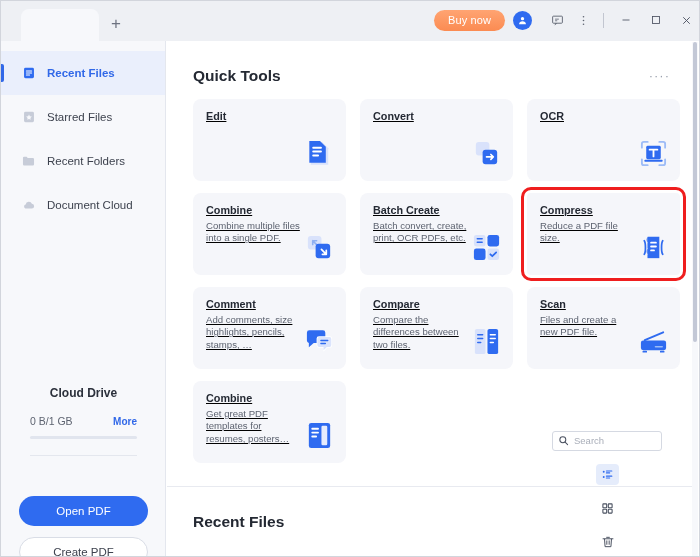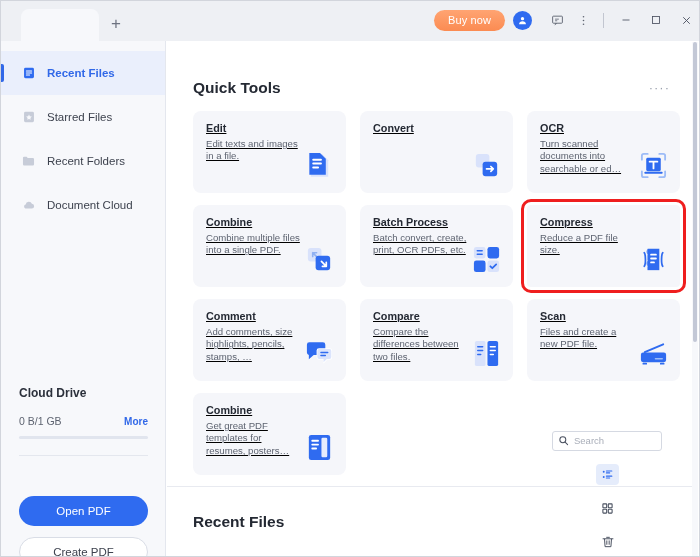--- a/index.html
+++ b/index.html
@@ -79,21 +79,21 @@
     padding-left: 20px; gap: 11px;
     font-size: 11.5px; color: #3d424e;
   }
   .nav-item.active { background: #eaeffc; color: #3168e8; font-weight: bold; }
   .nav-item.active::before {
     content: ""; position: absolute; left: 0; top: 13px;
     width: 3px; height: 18px; background: #3168e8; border-radius: 0 2px 2px 0;
   }
   .nav-ic { width: 15px; height: 15px; display: flex; align-items: center; justify-content: center; flex: 0 0 15px; }
 
-  .cloud-sec { position: absolute; left: 0; top: 345px; width: 165px; padding: 0 18px; }
+  .cloud-sec { position: absolute; left: 0; top: 345px; width: 165px; padding: 0 29px; text-align: center; }
   .cloud-title { font-size: 12px; font-weight: bold; color: #2b303b; margin-bottom: 15px; }
   .cloud-row { display: flex; justify-content: space-between; align-items: baseline; }
   .cloud-q { font-size: 10.5px; color: #5d6370; }
   .cloud-more { font-size: 10px; color: #3168e8; font-weight: bold; }
   .cloud-bar { height: 3px; background: #e1e5ee; border-radius: 2px; margin-top: 9px; }
   .sb-sep { height: 1px; background: #e4e7ee; margin: 16px 18px 0 18px; }
 
   .sb-actions { position: absolute; left: 0; top: 455px; width: 165px; padding: 0 18px; }
   .btn-primary {
     height: 30px; border-radius: 15px; background: #2f6bf0; color: #fff;
@@ -105,21 +105,21 @@
     border: 1px solid #d9dde6;
     display: flex; align-items: center; justify-content: center;
     font-size: 11.5px;
   }
 
   
   .main {
     position: absolute; left: 166px; top: 40px;
     width: 533px; height: 516px; background: #ffffff;
   }
-  .content { position: absolute; top: 16px; left: 0; width: 527px; height: 445px; }
+  .content { position: absolute; top: 4px; left: 0; width: 527px; height: 445px; }
   .section-head {
     display: flex; align-items: center; justify-content: space-between;
     padding: 22px 24px 0 26px;
   }
   .section-title { font-size: 15.5px; font-weight: bold; color: #242933; }
   .dots { color: #9aa0ad; font-size: 13px; letter-spacing: 1px; line-height: 6px; }
 
   .grid {
     display: grid;
     grid-template-columns: repeat(3, 153px);
@@ -293,21 +293,20 @@
 
       <div class="section-head">
         <div class="section-title">Quick Tools</div>
         <div class="dots">····</div>
       </div>
 
       <div class="grid">
 
         <div class="card">
           <div class="card-t">Edit</div>
-          <div class="card-d">Edit texts and images in a file.</div>
           <div class="card-ic">
             <svg width="31" height="31" viewBox="0 0 32 32">
               <path d="M7 4.5h12l6 6v17H7z" fill="#d9e2fb"></path>
               <path d="M5.5 3h11l6 6v16.5h-17z" fill="#2f6bf0"></path>
               <path d="M9.5 10h8M9.5 14h8M9.5 18h5" stroke="#fff" stroke-width="2" stroke-linecap="round"></path>
             </svg>
           </div>
         </div>
 
         <div class="card">
@@ -316,21 +315,20 @@
             <svg width="31" height="31" viewBox="0 0 32 32">
               <rect x="5" y="4" width="14" height="14" rx="3" fill="#d9e2fb"></rect>
               <rect x="12" y="12" width="15" height="15" rx="3" fill="#2f6bf0"></rect>
               <path d="M16 19.5h7M20.5 17l2.5 2.5-2.5 2.5" stroke="#fff" stroke-width="1.7" fill="none" stroke-linecap="round" stroke-linejoin="round"></path>
             </svg>
           </div>
         </div>
 
         <div class="card">
           <div class="card-t">OCR</div>
-          <div class="card-d">Turn scanned documents into searchable or ed…</div>
           <div class="card-ic">
             <svg width="31" height="31" viewBox="0 0 32 32" fill="none">
               <path d="M4 10V6a2 2 0 012-2h4M28 10V6a2 2 0 00-2-2h-4M4 22v4a2 2 0 002 2h4M28 22v4a2 2 0 01-2 2h-4" stroke="#9dbcf7" stroke-width="1.9" stroke-linecap="round"></path>
               <rect x="8.5" y="8" width="15" height="14" rx="1.5" fill="#2f6bf0"></rect>
               <path d="M12 12h8M16 12v7" stroke="#fff" stroke-width="1.9" stroke-linecap="round"></path>
               <path d="M7.5 23.5h17" stroke="#2f6bf0" stroke-width="2" stroke-linecap="round"></path>
             </svg>
           </div>
         </div>
 
@@ -341,21 +339,21 @@
             <svg width="31" height="31" viewBox="0 0 32 32">
               <rect x="4" y="4" width="14" height="14" rx="3" fill="#d9e2fb"></rect>
               <path d="M9 9l5 5M9 13v-4h4" stroke="#8fb0f2" stroke-width="1.7" fill="none" stroke-linecap="round" stroke-linejoin="round"></path>
               <rect x="12" y="12" width="15" height="15" rx="3" fill="#2f6bf0"></rect>
               <path d="M23 23l-5-5M23 19v4h-4" stroke="#fff" stroke-width="1.8" fill="none" stroke-linecap="round" stroke-linejoin="round"></path>
             </svg>
           </div>
         </div>
 
         <div class="card">
-          <div class="card-t">Batch Process</div>
+          <div class="card-t">Batch Create</div>
           <div class="card-d">Batch convert, create, print, OCR PDFs, etc.</div>
           <div class="card-ic">
             <svg width="31" height="31" viewBox="0 0 32 32">
               <rect x="3" y="3" width="12" height="12" rx="2.5" fill="#d9e2fb"></rect>
               <path d="M6.5 7h5M6.5 10.5h5" stroke="#2f6bf0" stroke-width="1.6" stroke-linecap="round"></path>
               <rect x="17" y="3" width="12" height="12" rx="2.5" fill="#2f6bf0"></rect>
               <rect x="3" y="17" width="12" height="12" rx="2.5" fill="#2f6bf0"></rect>
               <rect x="17" y="17" width="12" height="12" rx="2.5" fill="#d9e2fb"></rect>
               <path d="M20 23l2 2 4-4" stroke="#2f6bf0" stroke-width="1.8" fill="none" stroke-linecap="round" stroke-linejoin="round"></path>
             </svg>

